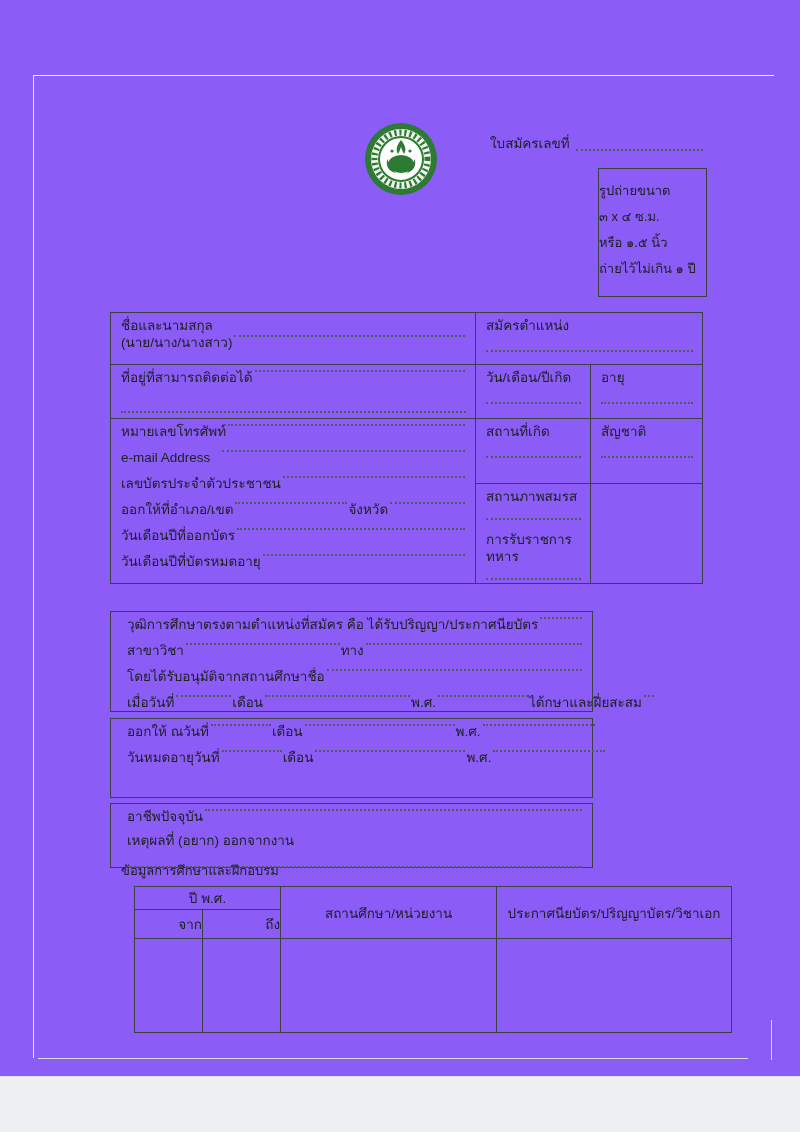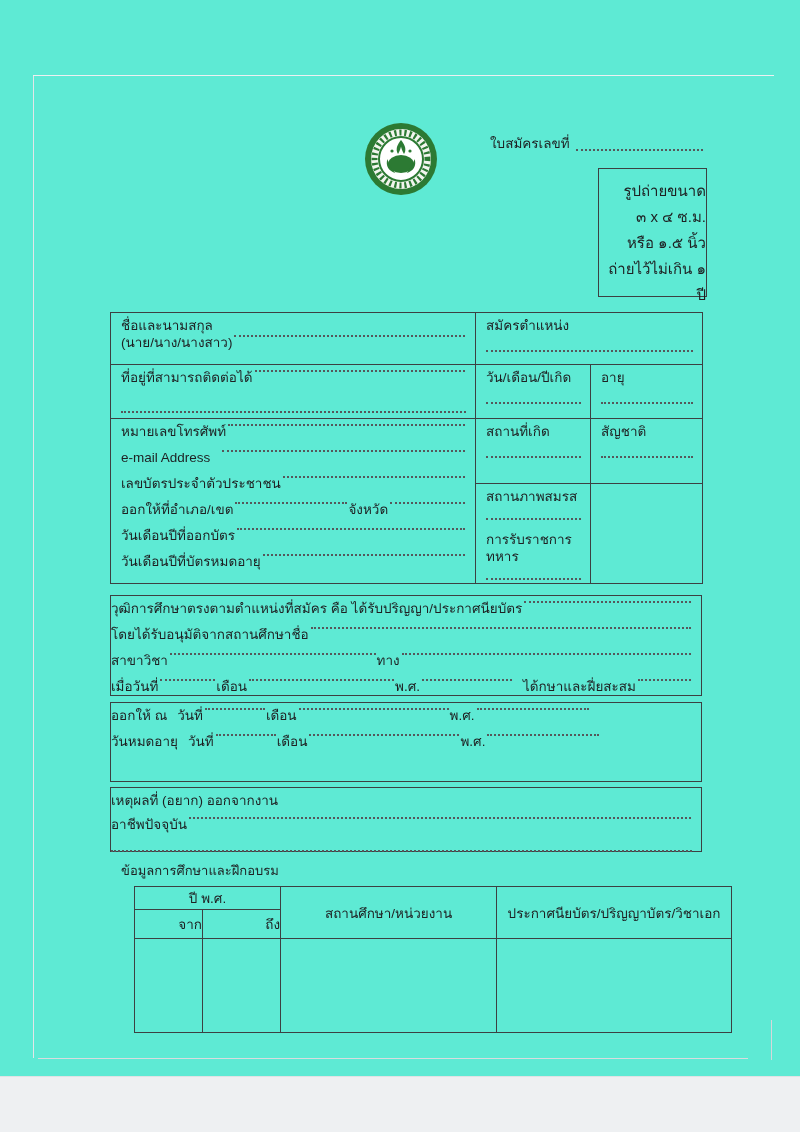--- a/index.html
+++ b/index.html
@@ -1,37 +1,37 @@
 <!DOCTYPE html>
 <html lang="th"><head>
 <meta charset="utf-8">
 <style>
   * { margin:0; padding:0; box-sizing:border-box; }
   html,body { background:#f4f5f6; }
   body { font-family:"Liberation Sans","DejaVu Sans",sans-serif; color:#1e2022; }
   .page {
     position:relative; width:800px; height:1132px; margin:0 auto;
-    background:#5eead4; overflow:hidden;
+    background:#8b5cf6; overflow:hidden;
     font-size:13.5px;
   }
   
   .scan-edge-v { position:absolute; left:33px; top:76px; width:1px; height:982px; background:#e3e6e8; }
   .scan-edge-h { position:absolute; left:33px; right:26px; top:75px; height:1px; background:#edf0f1; }
   .scan-line-bottom { position:absolute; left:38px; top:1058px; width:710px; height:1px; background:#d9dcde; }
   .scan-band-bottom { position:absolute; left:0; top:1076px; width:800px; height:56px; background:#eef0f2; border-top:1px solid #e0e3e5; }
   .scan-edge-r { position:absolute; left:771px; top:1020px; width:1px; height:40px; background:#d5d8da; }
 
   .logo { position:absolute; left:362px; top:120px; width:78px; height:78px; }
 
   .app-no { position:absolute; left:490px; top:132px; width:214px; height:22px; display:flex; align-items:flex-end; }
   .app-no .lbl { padding-right:4px; }
 
   .photo-box {
     position:absolute; left:598px; top:168px; width:109px; height:129px;
-    border:1.6px solid #3c4042; text-align:right; font-size:15px;
+    border:1.6px solid #3c4042; text-align:left; font-size:13px;
     padding-top:9px; line-height:26px;
   }
 
   .title { position:absolute; left:0; right:0; top:221px; text-align:center; font-weight:bold; font-size:15.5px; letter-spacing:.2px; }
 
   
   .f { flex:1 1 auto; border-bottom:2px dotted #55585b; margin:0 1px 3px 2px; min-width:10px; }
   .fw55 { flex:0 0 55px; } .fw90 { flex:0 0 90px; } .fw110 { flex:0 0 112px; }
   .fw145 { flex:0 0 145px; } .fw150 { flex:0 0 150px; } .fw60 { flex:0 0 60px; }
   .spacer { flex:1 1 auto; border:none; }
@@ -45,21 +45,21 @@
   table.t1 { position:absolute; left:110px; top:312px; width:592px; border-collapse:collapse; table-layout:fixed; }
   table.t1 td { border:1.6px solid #3c4042; vertical-align:top; padding:5px 9px 3px 10px; }
 
   
   table.t2 { position:absolute; left:110px; top:886px; width:597px; border-collapse:collapse; table-layout:fixed;margin-left:24px; }
   table.t2 th, table.t2 td { border:1.6px solid #3c4042; font-weight:normal; font-size:13.5px; }
   table.t2 th { text-align:center; vertical-align:middle; }
   table.t2 th.sub { text-align:right; padding:3px 0 3px 9px; }
   table.t2 td { height:94px; }
 
-  .box { position:absolute; left:110px; width:592px; border:1.6px solid #3c4042; padding:5px 9px 3px 0; }
+  .box { position:absolute; left:110px; width:483px; border:1.6px solid #3c4042; padding:5px 9px 3px 16px;margin-top:16px; }
   .box2 { top:595px; height:101px; }
   .box3 { top:702px; height:80px; }
   .box4 { top:787px; height:65px; }
 
   .t-head { position:absolute; left:121px; top:860px; font-size:13px; }
 
   .cell-label { line-height:1.25; }
   .mt14 { margin-top:15px; }
   .mt12 { margin-top:12px; }
   .lh24 .line { height:24px; }
@@ -193,28 +193,28 @@
     </tr>
   </tbody>
     </table>
 
   <div class="box box2">
     <div class="line">
       <span class="lbl">วุฒิการศึกษาตรงตามตำแหน่งที่สมัคร คือ ได้รับปริญญา/ประกาศนียบัตร</span>
       <span class="f"></span>
     </div>
     <div class="line">
-      <span class="lbl">โดยได้รับอนุมัติจากสถานศึกษาชื่อ</span>
-      <span class="f"></span>
-    </div>
-    <div class="line">
       <span class="lbl">สาขาวิชา</span>
       <span class="f fw150" style="flex:1.35 1 0"></span>
       <span class="lbl">ทาง</span>
       <span class="f" style="flex:1.9 1 0"></span>
+    </div>
+    <div class="line">
+      <span class="lbl">โดยได้รับอนุมัติจากสถานศึกษาชื่อ</span>
+      <span class="f"></span>
     </div>
     <div class="line">
       <span class="lbl">เมื่อวันที่</span>
       <span class="f fw55"></span>
       <span class="lbl">เดือน</span>
       <span class="f fw145"></span>
       <span class="lbl">พ.ศ.</span>
       <span class="f fw90"></span>
       <span class="gap8"></span>
       <span class="lbl">ได้กษาและฝี่ยสะสม</span>
@@ -242,25 +242,25 @@
       <span class="lbl">เดือน</span>
       <span class="f fw150"></span>
       <span class="lbl">พ.ศ.</span>
       <span class="f fw110"></span>
       <span class="spacer"></span>
     </div>
   </div>
 
   <div class="box box4 lh24">
     <div class="line">
+      <span class="lbl">อาชีพปัจจุบัน</span>
+      <span class="f"></span>
+    </div>
+    <div class="line">
       <span class="lbl">เหตุผลที่ (อยาก) ออกจากงาน</span>
-    </div>
-    <div class="line">
-      <span class="lbl">อาชีพปัจจุบัน</span>
-      <span class="f"></span>
     </div>
     <div class="fill-solo" style="margin-top:9px"></div>
   </div>
 
   <div class="t-head">ข้อมูลการศึกษาและฝึกอบรม</div>
 
   <table class="t2">
     <colgroup>
         <col style="width:68px">
         <col style="width:78px">

